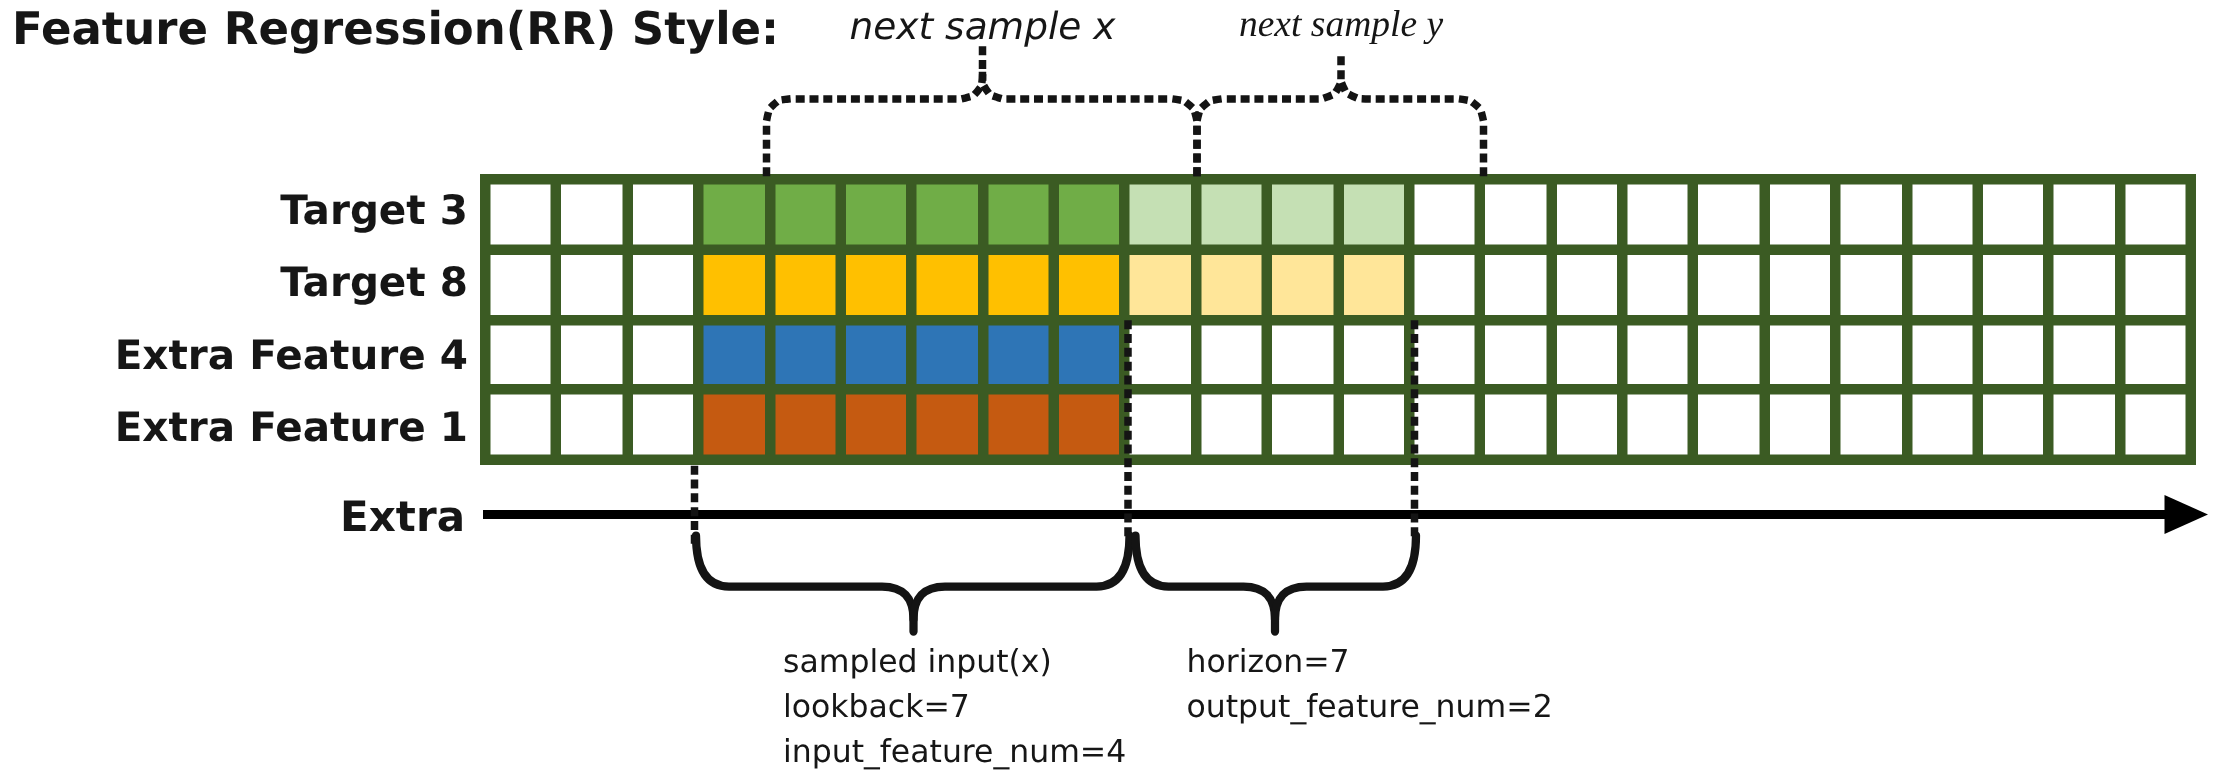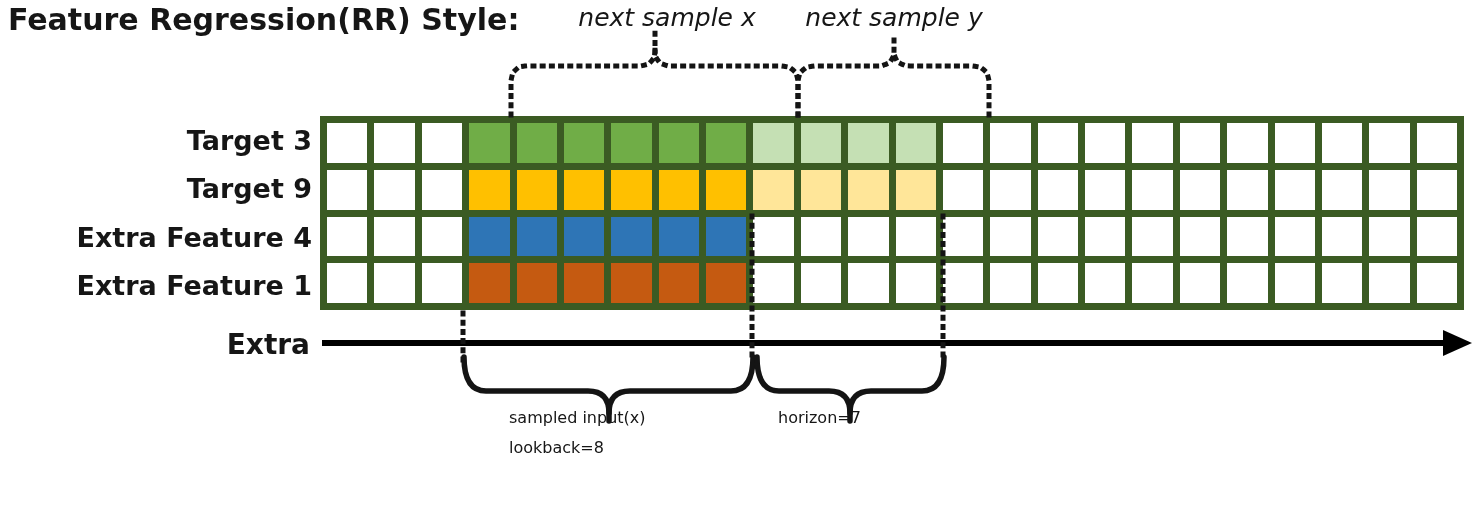--- a/index.html
+++ b/index.html
@@ -9,22 +9,22 @@
     overflow:hidden;
   }
   .title {
     position:absolute; left:8px; top:2px;
     font-size:30px; font-weight:bold; letter-spacing:0px; white-space:nowrap;
   }
   .top-label {
     position:absolute; top:3px; transform:translateX(-50%);
     font-style:italic; font-size:25px; white-space:nowrap;
   }
-  .top-label.x { left:655px;margin-left:12px; }
-  .top-label.y { left:894px; }
+  .top-label.x { left:655px; }
+  .top-label.y { left:894px;font-family:Liberation Serif, serif; }
 
   .row-labels {
     position:absolute; left:0px; top:116px; width:312px; height:194px;
     display:flex; flex-direction:column;
   }
   .row-label {
     flex:1; display:flex; align-items:center; justify-content:flex-end;
     font-size:27px; font-weight:bold; white-space:nowrap;
   }
 
@@ -44,36 +44,36 @@
   svg.overlay { position:absolute; left:0; top:0; pointer-events:none; }
   .dotted {
     fill:none; stroke:#141414; stroke-width:5;
     stroke-dasharray:1 8.2; stroke-linecap:square;
   }
   .solidbrace { fill:none; stroke:#141414; stroke-width:5.5; stroke-linecap:round; }
   .arrowline { stroke:#000000; stroke-width:6; }
   .arrowhead { fill:#000000; }
 
   .caption {
-    position:absolute; top:403px; font-size:16px; line-height:30px; white-space:nowrap;
+    position:absolute; top:426px; font-size:21px; line-height:30px; white-space:nowrap;margin-left:13px;
   }
   .caption.input { left:509px; }
   .caption.output { left:778px; }
 </style>
 </head>
 <body>
 
 <div class="title">Feature Regression(RR) Style:</div>
 
 <div class="top-label x">next sample x</div>
 <div class="top-label y">next sample y</div>
 
 <div class="row-labels">
   <div class="row-label">Target 3</div>
-  <div class="row-label">Target 9</div>
+  <div class="row-label">Target 8</div>
   <div class="row-label">Extra Feature 4</div>
   <div class="row-label">Extra Feature 1</div>
 </div>
 
 <div class="time-grid" style="background: rgb(59, 91, 35);">
     <div class="cell" style="background: rgb(255, 255, 255);"></div>
     <div class="cell" style="background: rgb(255, 255, 255);"></div>
     <div class="cell" style="background: rgb(255, 255, 255);"></div>
     <div class="cell" style="background: rgb(112, 173, 71);"></div>
     <div class="cell" style="background: rgb(112, 173, 71);"></div>
@@ -189,18 +189,20 @@
 
   <path class="solidbrace" d="M 464 357 Q 464 391 486 391 H 588 Q 609 391 609 413 L 609 421"></path>
   <path class="solidbrace" d="M 753 357 Q 753 391 731 391 H 630 Q 609 391 609 413"></path>
 
   <path class="solidbrace" d="M 757 357 Q 757 391 779 391 H 829 Q 850 391 850 413 L 850 421"></path>
   <path class="solidbrace" d="M 944 357 Q 944 391 922 391 H 871 Q 850 391 850 413"></path>
 </svg>
 
 <div class="caption input">
   <div>sampled input(x)</div>
-  <div>lookback=8</div>
+  <div>lookback=7</div>
+  <div>input_feature_num=4</div>
 </div>
 
 <div class="caption output">
   <div>horizon=7</div>
+  <div>output_feature_num=2</div>
 </div>
 
 </body></html>

